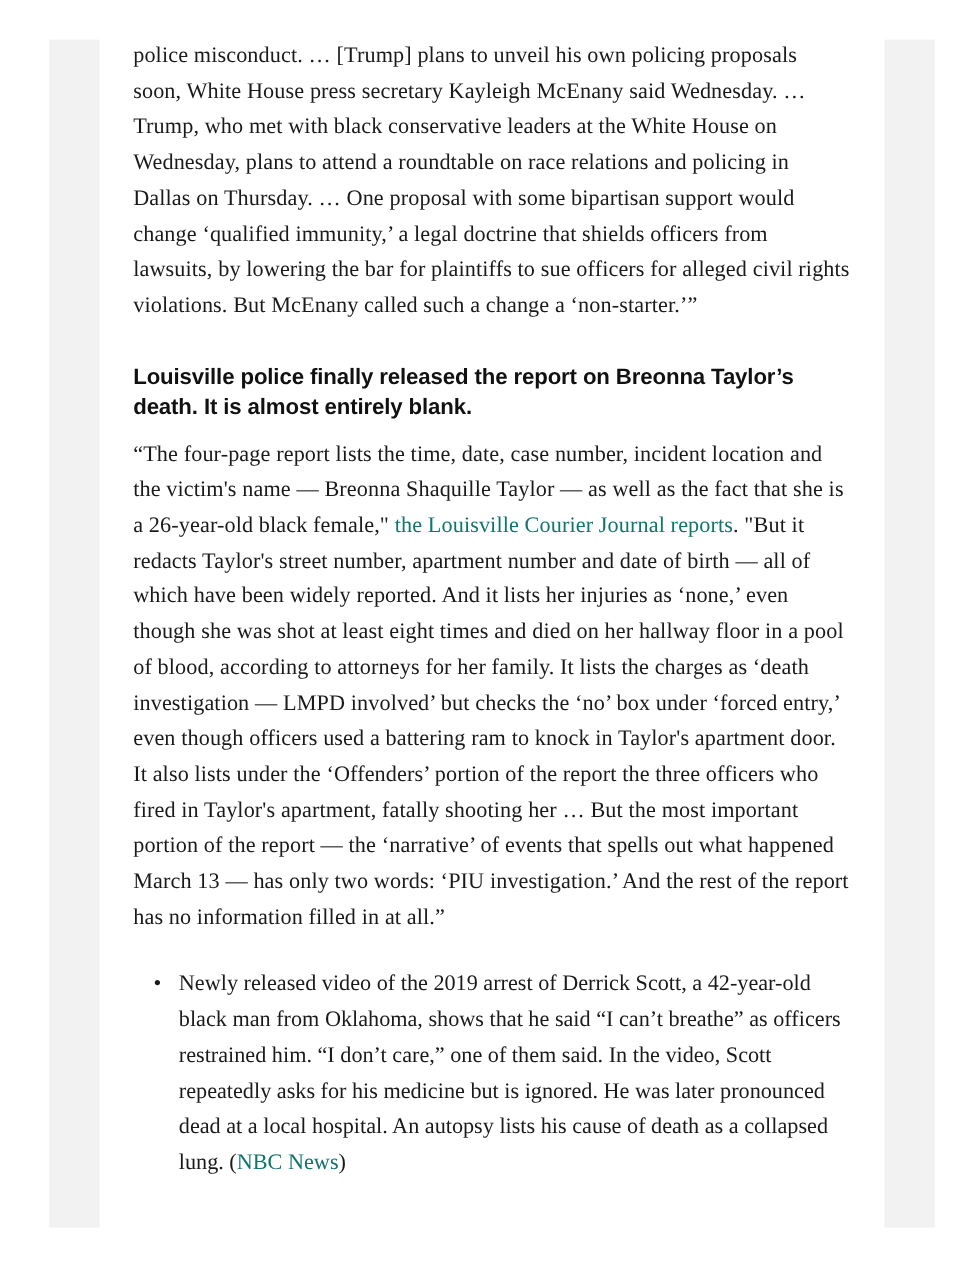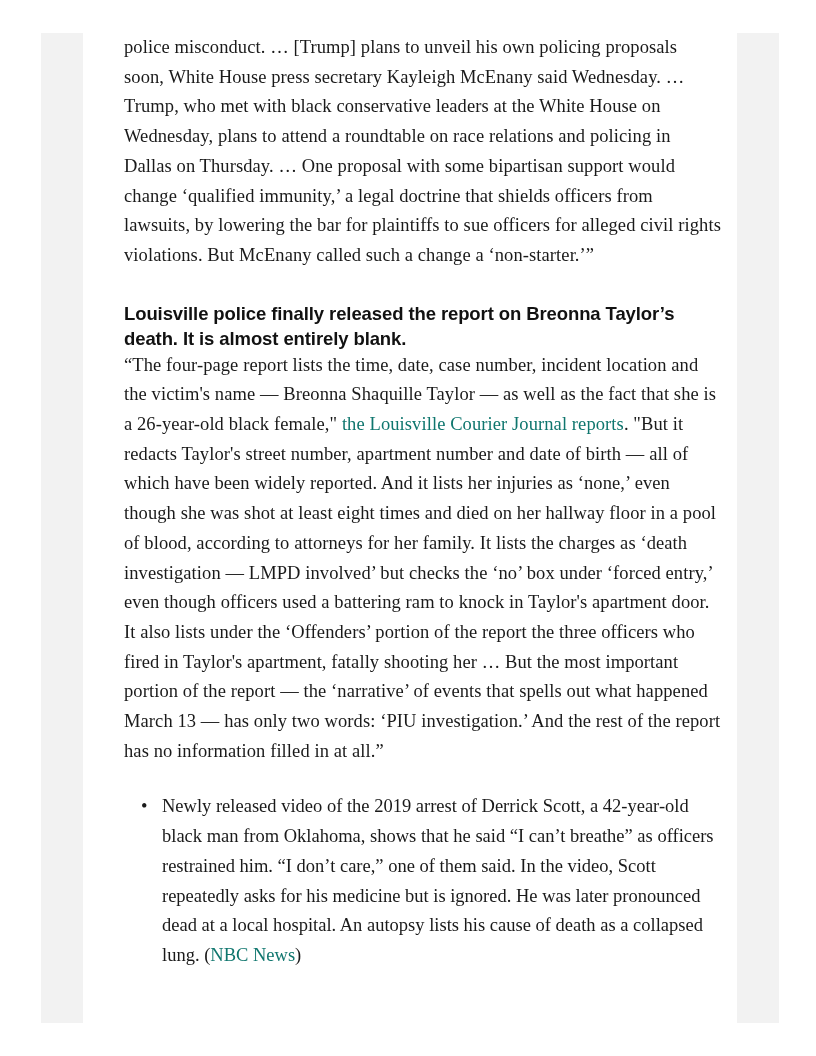--- a/index.html
+++ b/index.html
@@ -26,21 +26,21 @@
     top: 33px;
     width: 42px;
     height: 990px;
     background: #f2f2f2;
   }
   .gutter.left { left: 41px; }
   .gutter.right { left: 737px; }
 
   .content {
     position: absolute;
-    left: 124px;
+    left: 111px;
     top: 33px;
     width: 597px;
   }
 
   p, .bullets {
     margin: 0;
   }
 
   .para {
     font-size: 18.5px;
@@ -51,21 +51,21 @@
   }
 
   .para.first { margin-bottom: 30px; }
 
   h3.subhead {
     font-family: "Liberation Sans", sans-serif;
     font-size: 18.5px;
     line-height: 25px;
     font-weight: bold;
     color: #111111;
-    margin: 0 0 0 0;
+    margin: 0 0 14px 0;
     letter-spacing: -0.1px;
     width: 570px;
   }
 
   a.link {
     color: #0f766e;
     text-decoration: none;
   }
 
   ul.bullets {

